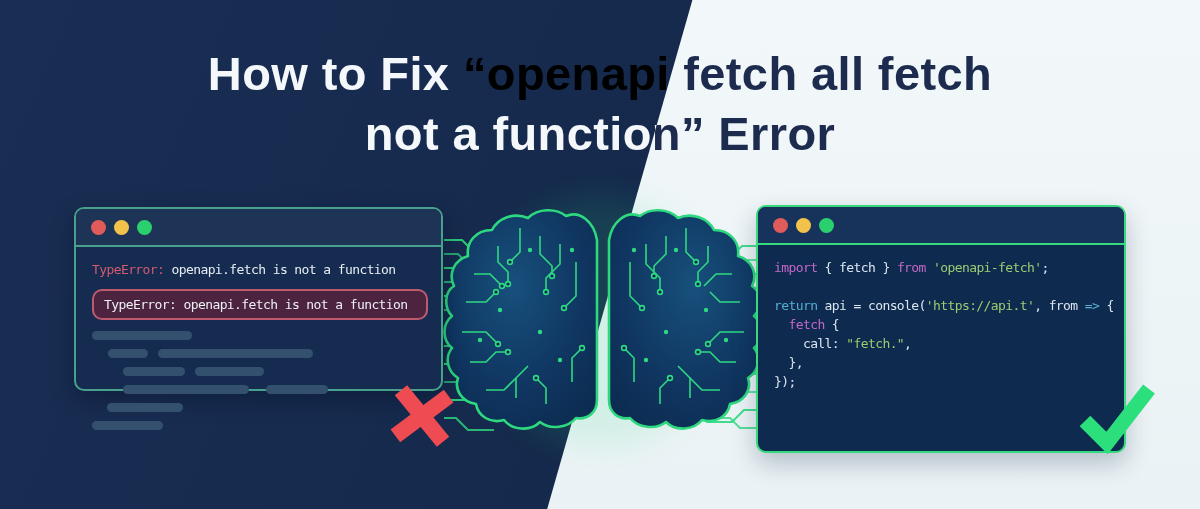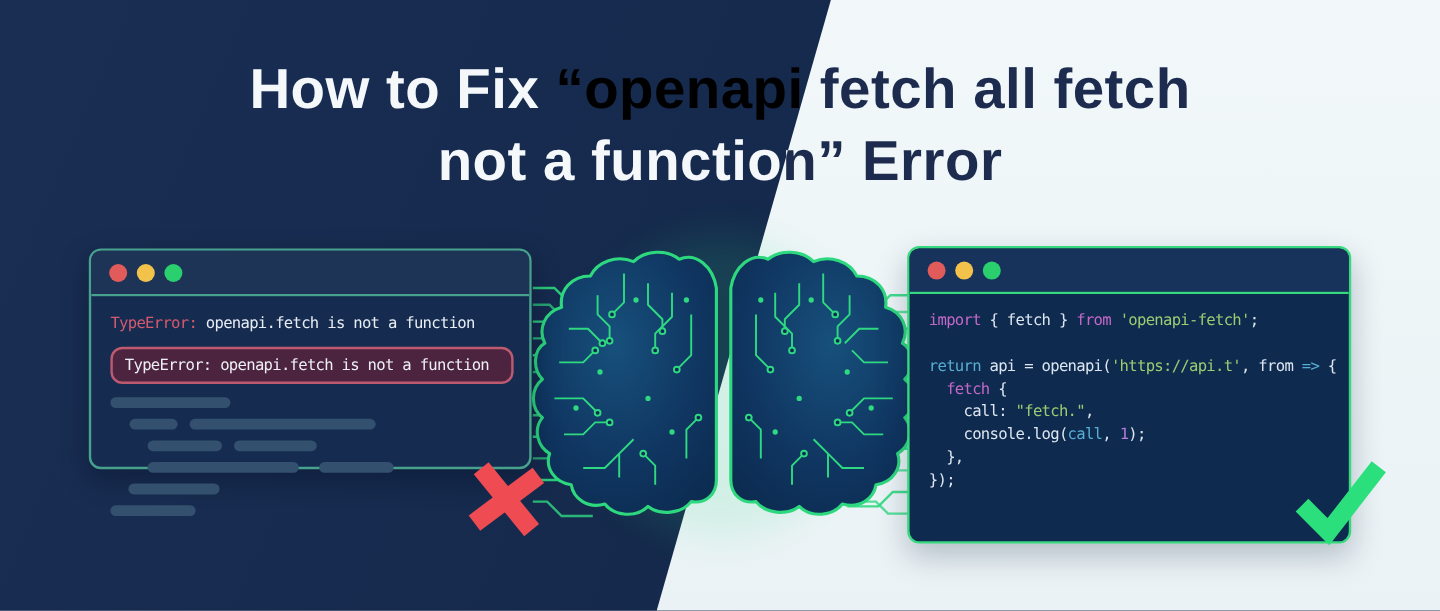--- a/index.html
+++ b/index.html
@@ -258,24 +258,23 @@
 
 <div class="window win-right">
   <div class="titlebar">
     <span class="dot dot-red"></span>
     <span class="dot dot-yellow"></span>
     <span class="dot dot-green"></span>
   </div>
   <div class="win-body mono">
     <div class="code-line"><span class="tok kw">import</span><span class="tok"> { fetch } </span><span class="tok kw">from</span><span class="tok"> </span><span class="tok str">'openapi-fetch'</span><span class="tok">;</span></div>
     <div class="code-line"></div>
-    <div class="code-line"><span class="tok kw2">return</span><span class="tok"> api = openapi(</span><span class="tok str">'https://api.t'</span><span class="tok">, from </span><span class="tok kw2">=&gt;</span><span class="tok"> {</span></div>
+    <div class="code-line"><span class="tok kw2">return</span><span class="tok"> api = console(</span><span class="tok str">'https://api.t'</span><span class="tok">, from </span><span class="tok kw2">=&gt;</span><span class="tok"> {</span></div>
     <div class="code-line"><span class="tok">  </span><span class="tok kw">fetch</span><span class="tok"> {</span></div>
     <div class="code-line"><span class="tok">    call: </span><span class="tok str">"fetch."</span><span class="tok">,</span></div>
-    <div class="code-line"><span class="tok">    console.log(</span><span class="tok kw2">call</span><span class="tok">, </span><span class="tok num">1</span><span class="tok">);</span></div>
     <div class="code-line"><span class="tok">  },</span></div>
     <div class="code-line"><span class="tok">});</span></div>
   </div>
 </div>
 
 <svg class="status-svg" style="left:386px;top:380px;transform:rotate(7deg)" width="72" height="72" viewBox="0 0 72 72">
   <g stroke="#ee4b52" stroke-width="16" stroke-linecap="butt">
     <line x1="12" y1="13" x2="60" y2="59"></line>
     <line x1="60" y1="13" x2="12" y2="59"></line>
   </g>

